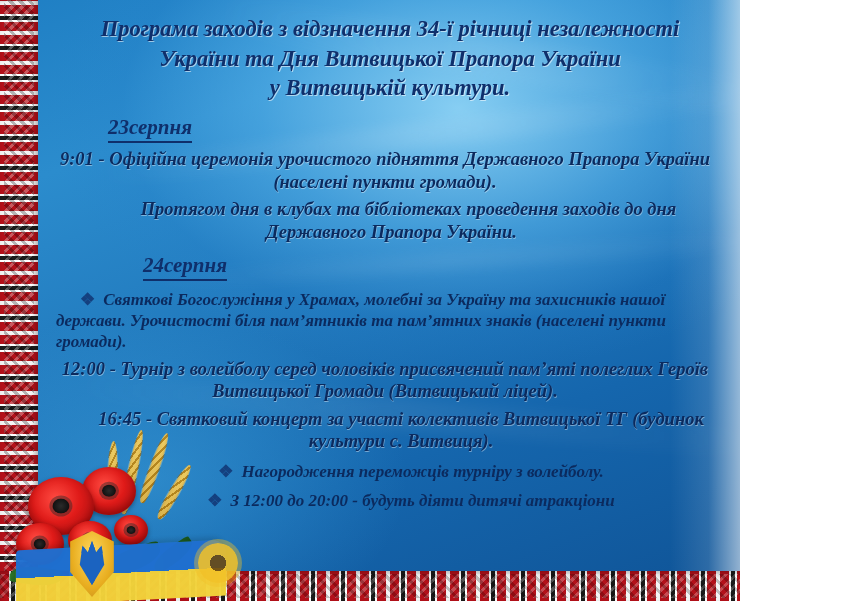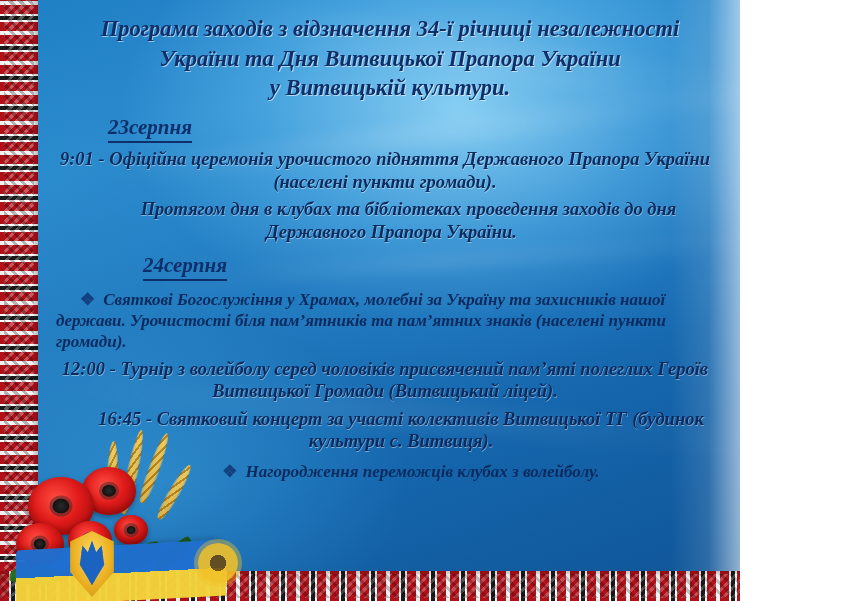--- a/index.html
+++ b/index.html
@@ -302,23 +302,26 @@
 
     <p class="para">
       <span class="time">12:00 - </span><span>Турнір з волейболу серед чоловіків присвячений пам’яті полеглих Героїв Витвицької  Громади (Витвицький ліцей).</span>
     </p>
 
     <p class="para near-center">
       <span class="time">16:45 - </span><span>Святковий концерт за участі колективів Витвицької ТГ (будинок культури с. Витвиця).</span>
     </p>
 
     <p class="bullet-row centered">
-      <span class="bullet">❖</span><span>Нагородження переможців клубах з волейболу.</span>
-    </p>
-
+      <span class="bullet">❖</span><span>Нагородження переможців турніру з волейболу.</span>
+    </p>
+
+    <p class="bullet-row centered">
+      <span class="bullet">❖</span><span>З 12:00 до 20:00 - будуть діяти дитячі атракціони</span>
+    </p>
 
   </div>
 
   <div class="bouquet">
     <div class="wheat w3"></div>
     <div class="wheat w1"></div>
     <div class="wheat w2"></div>
     <div class="wheat w4"></div>
     <div class="leaf l3"></div>
     <div class="poppy p5"></div>

